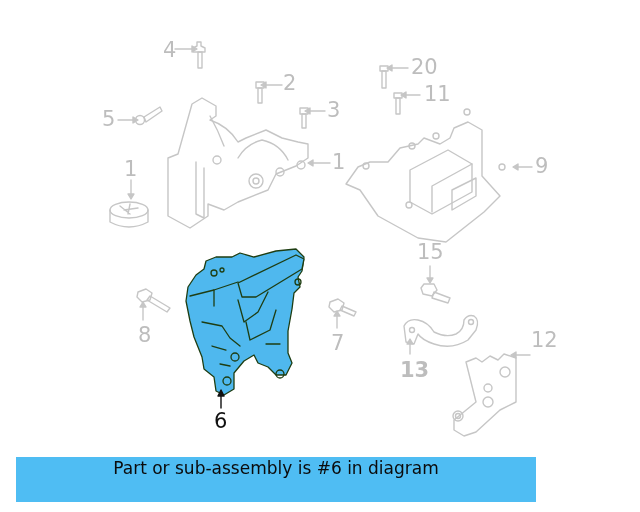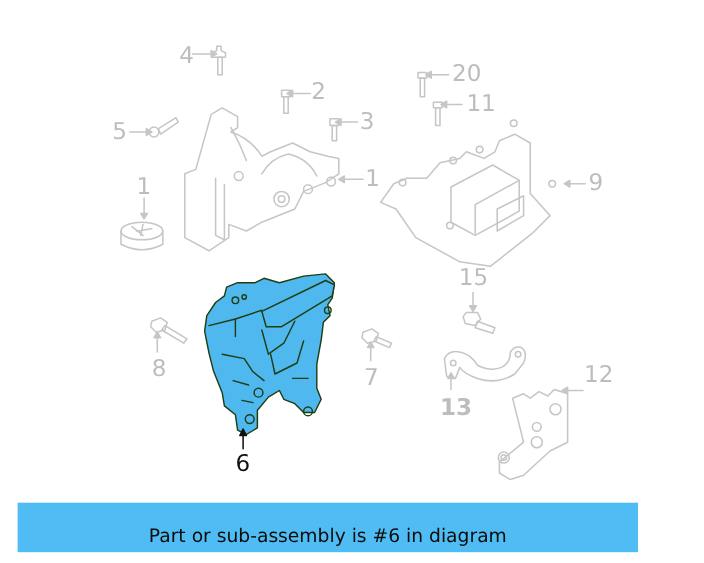--- a/index.html
+++ b/index.html
@@ -1,23 +1,23 @@
 <!DOCTYPE html>
 <html><head>
 <meta charset="utf-8">
 <style>
   html, body { margin: 0; padding: 0; background: #ffffff; }
   body { width: 640px; height: 512px; position: relative; overflow: hidden;
          font-family: "DejaVu Sans", sans-serif; }
   #diagram { position: absolute; left: 0; top: 0; width: 640px; height: 450px; }
   .callout { position: absolute; font-size: 21px; color: #bdbdbd; line-height: 1; }
   .callout.active { color: #111111; }
-  #banner { position: absolute; left: 16px; top: 457px; width: 564px; height: 45px;
+  #banner { position: absolute; left: 16px; top: 457px; width: 520px; height: 45px;
             background: #4fbdf3; text-align: center; color: #0b0b0b;
-            font-size: 17px; line-height: 20px; padding-top: 21px; box-sizing: border-box; }
+            font-size: 17px; line-height: 20px; padding-top: 1px; box-sizing: border-box; }
   #banner div { white-space: nowrap; }
 </style>
 </head>
 <body>
 
 <div id="diagram">
   <svg width="640" height="450" viewBox="0 0 640 450" xmlns="http://www.w3.org/2000/svg" fill="none" stroke="#c6c6c6" stroke-width="1.4" stroke-linejoin="round" stroke-linecap="round">
 
     <g>
       <path d="M197 42 l4 0 l0 4 l4 2 l0 4 l-12 0 l0 -4 l4 -2 z"></path>

